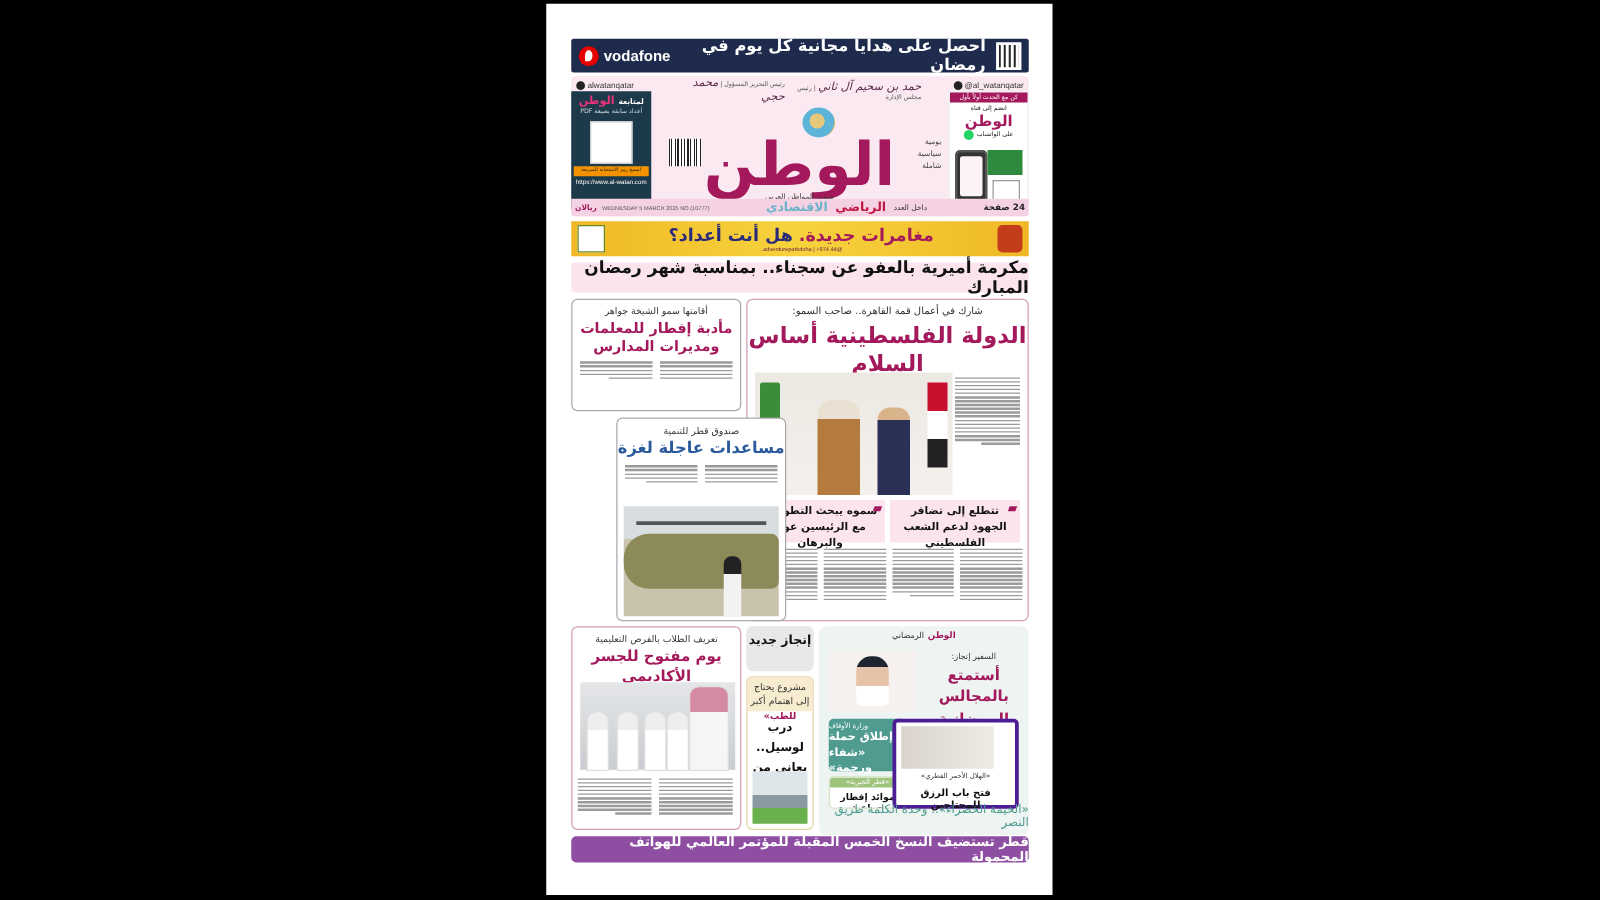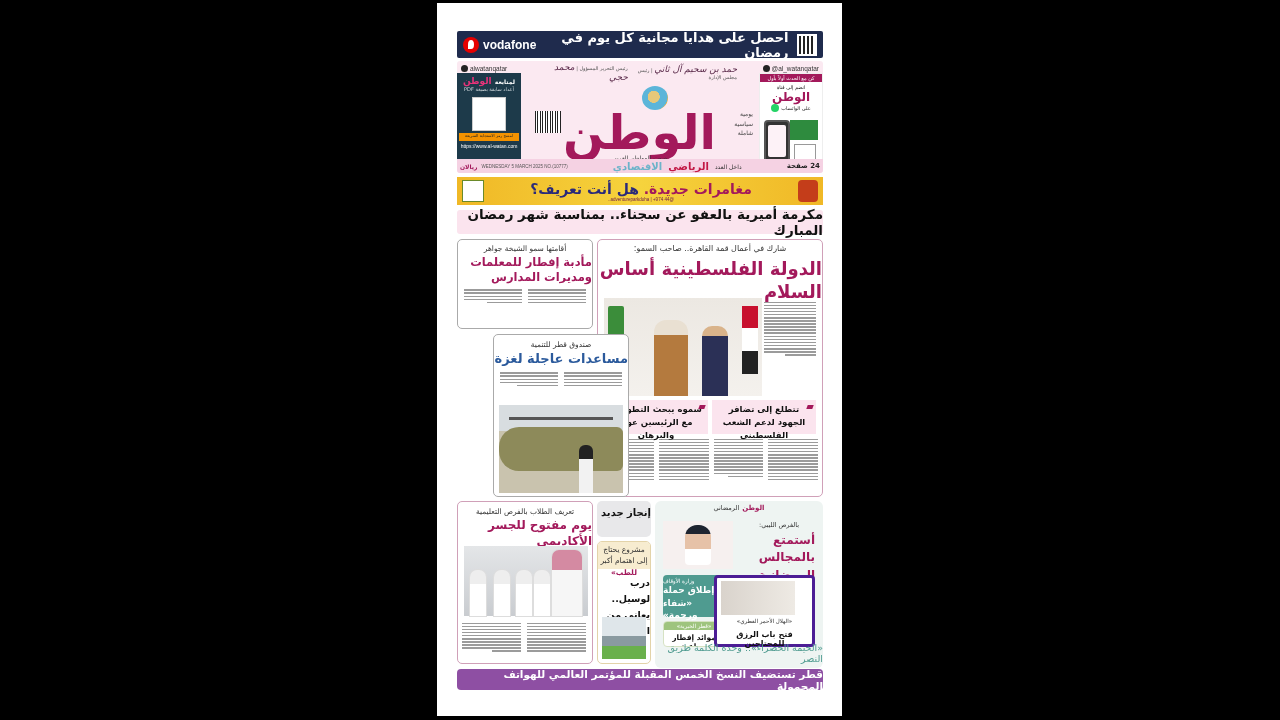--- a/index.html
+++ b/index.html
@@ -66,21 +66,21 @@
   .adv .badge { width: 20px; height: 22px; background: #c43d1a; border-radius: 4px; }
 
   
   .banner { left: 20px; top: 207px; width: 366px; height: 24px; background: #fbe4ee; border-radius: 3px; display: flex; align-items: center; justify-content: flex-start; }
   .banner span { font-size: 13.5px; font-weight: bold; color: #111; }
 
   
   .box { border: 1px solid #d0a0b8; border-radius: 5px; background: #fff; overflow: hidden; }
   .box-gray { border-color: #aaa; }
   .kicker { font-size: 7.5px; color: #333; text-align: center; }
-  .hl { font-weight: bold; text-align: right; line-height: 1.3; }
+  .hl { font-weight: bold; text-align: center; line-height: 1.3; }
   .magenta { color: #a3195b; margin-top: 40px; }
   .blue { color: #2b5a9c; }
   .textcols { display: flex; gap: 6px; padding: 3px 6px; }
   .textcols .col { flex: 1; }
   .line { height: 1.6px; background: #666; margin: 1.5px 0; opacity: 0.65; }
 
   
   .main { left: 160px; top: 236px; width: 226px; height: 258px; }
   .main .kicker { padding-top: 4px; font-size: 8px; }
   .main .hl { font-size: 18px; margin-top: 4px; }
@@ -227,21 +227,21 @@
       <span style="display:flex;gap:4px;align-items:center;">
         <span class="dateline">WEDNESDAY 5 MARCH 2025 NO.(10777)</span>
         <span class="price">ريالان</span>
       </span>
     </div>
   </div>
 
   <div class="abs adv">
     <div class="qr-a qr"></div>
     <div class="mid">
-      <div class="head"><span class="h1">مغامرات جديدة.</span> <span class="h2">هل أنت تعريف؟</span></div>
+      <div class="head"><span class="h1">مغامرات جديدة.</span> <span class="h2">هل أنت أعداد؟</span></div>
       <div class="contact">@adventureparkdoha  |  +974 44..</div>
     </div>
     <div class="badge"></div>
   </div>
 
   <div class="abs banner">
     <span>مكرمة أميرية بالعفو عن سجناء.. بمناسبة شهر رمضان المبارك</span>
   </div>
 
   <div class="abs box main">
@@ -437,21 +437,21 @@
     <div class="hl">درب لوسيل.. يعاني من الويل!</div>
     <div class="road"></div>
   </div>
 
   <div class="abs s6">
     <div class="tab">
       <b>الوطن</b>
       <span>الرمضاني</span>
     </div>
     <div class="amb">
-      <div class="kicker">بالفرص الليبي:</div>
+      <div class="kicker">السفير إنجاز:</div>
       <div class="hl magenta">أستمتع بالمجالس الرمضانية</div>
     </div>
     <div class="amb-photo">
       <div class="amb-head"></div>
     </div>
     <div class="gbox1">
       <div class="k">وزارة الأوقاف</div>
       <div class="h">إطلاق حملة «شفاء ورحمة»</div>
     </div>
     <div class="gbox2">

